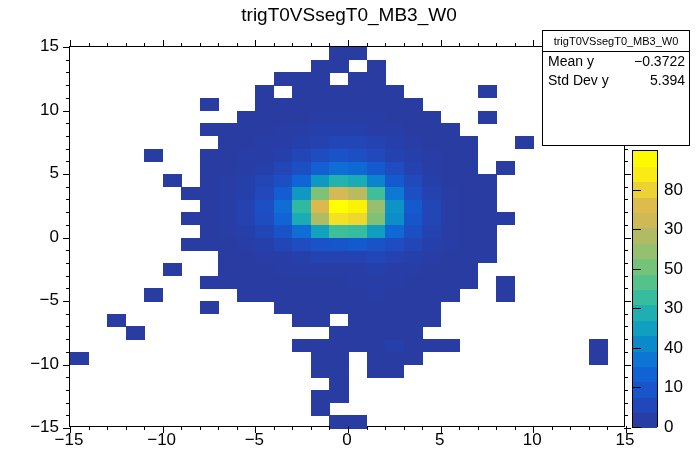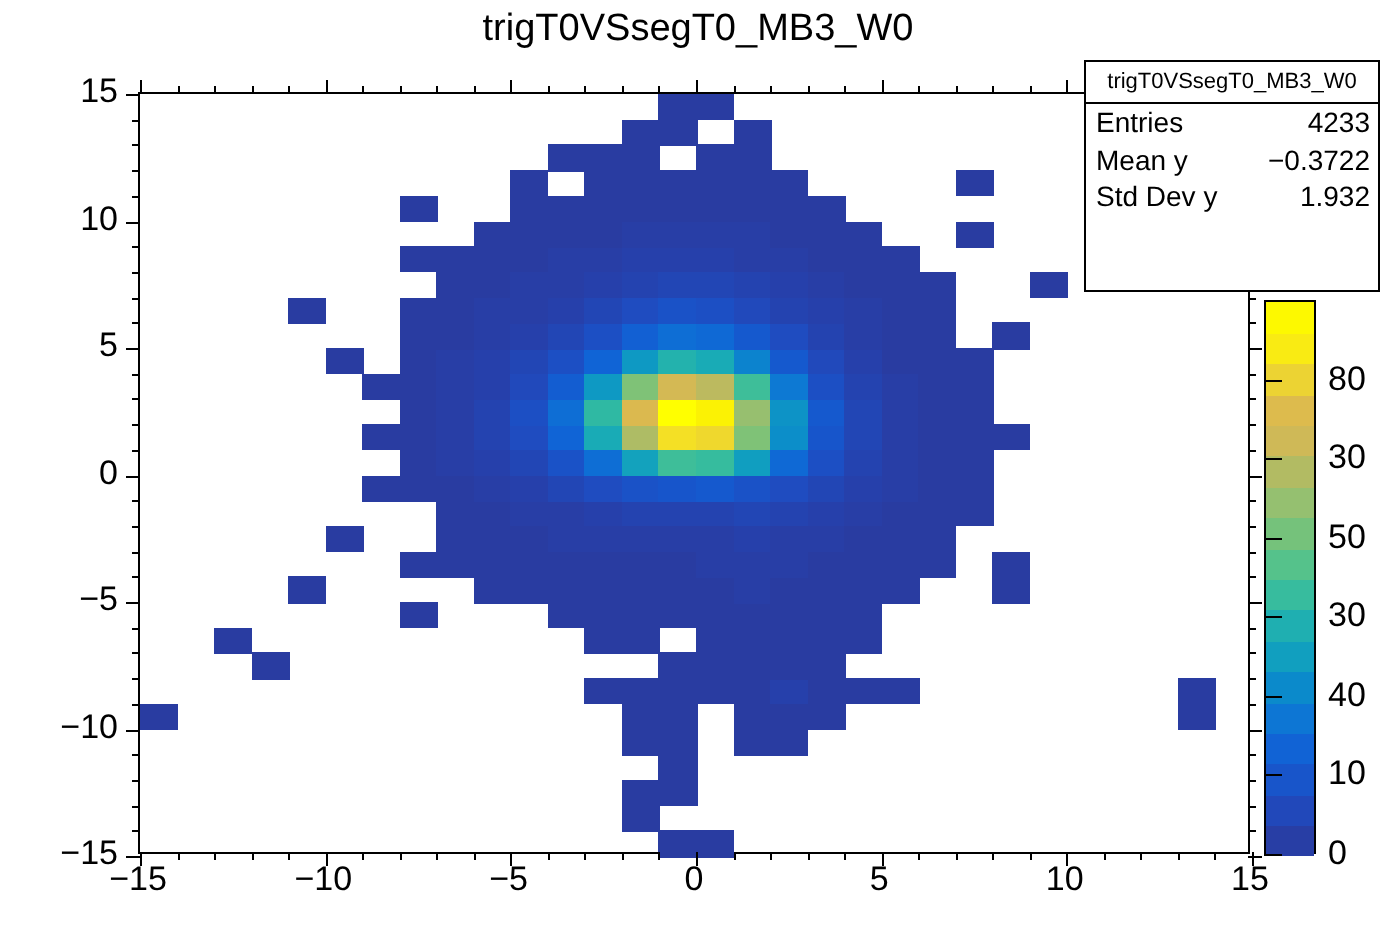--- a/index.html
+++ b/index.html
@@ -505,30 +505,26 @@
       <div class="tick xtt" style="left: 556px;"></div>
     </div>
 
   <div id="axis-y"></div>
   <div id="axis-x"></div>
 
   <div id="stats">
     <div class="sttl">trigT0VSsegT0_MB3_W0</div>
     <div id="stats-rows">
         <div class="srow">
-          <span class="k">Entries</span>
-          <span class="v">4233</span>
-        </div>
-        <div class="srow">
           <span class="k">Mean y</span>
           <span class="v">−0.3722</span>
         </div>
         <div class="srow">
           <span class="k">Std Dev y</span>
-          <span class="v">1.932</span>
+          <span class="v">5.394</span>
         </div>
       </div>
   </div>
 
   <div id="palette">
       <b style="top: 261.611px; height: 15.8889px; background: rgb(40, 62, 165);"></b>
       <b style="top: 246.222px; height: 15.8889px; background: rgb(33, 72, 186);"></b>
       <b style="top: 230.833px; height: 15.8889px; background: rgb(24, 85, 202);"></b>
       <b style="top: 215.444px; height: 15.8889px; background: rgb(17, 99, 213);"></b>
       <b style="top: 200.056px; height: 15.8889px; background: rgb(13, 118, 212);"></b>

